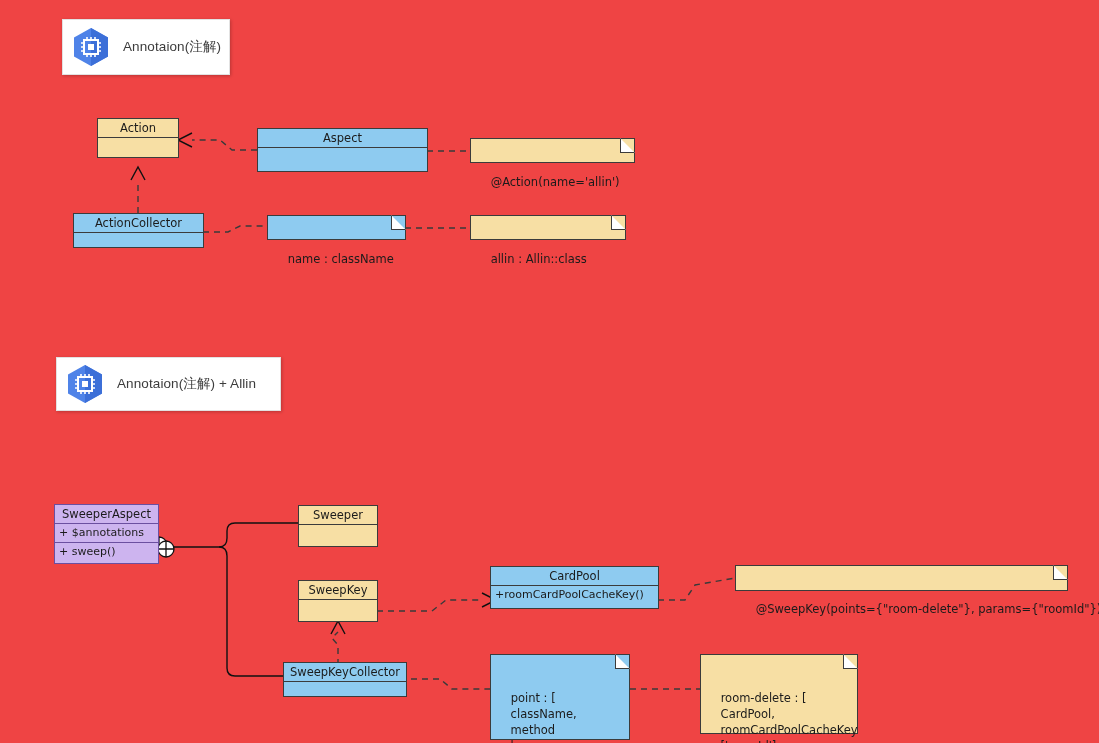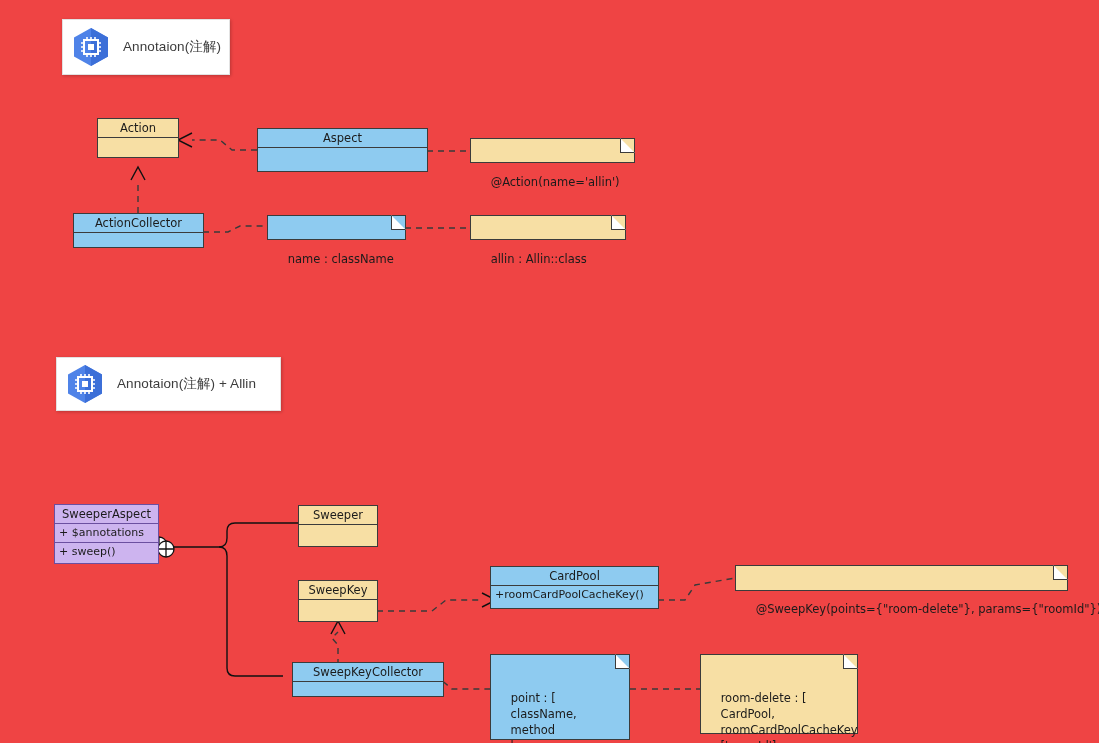--- a/index.html
+++ b/index.html
@@ -270,21 +270,21 @@
     <div class="body"></div>
   </div>
 
   <div class="uml blue" style="left:490px; top:566px; width:169px; height:43px;">
     <div class="title">CardPool</div>
     <div class="body">
       <div class="row">+roomCardPoolCacheKey()</div>
     </div>
   </div>
 
-  <div class="uml blue" style="left:283px; top:662px; width:152px; height:35px;margin-left:9px;">
+  <div class="uml blue" style="left:283px; top:662px; width:124px; height:35px;">
     <div class="title">SweepKeyCollector</div>
     <div class="body"></div>
   </div>
 
   <div class="note yellow" style="left:735px; top:565px; width:333px; height:26px;">
     <span class="fold"></span>
     <span>@SweepKey(points={"room-delete"}, params={"roomId"})</span>
   </div>
 
   <div class="note blue" style="left:490px; top:654px; width:140px; height:86px;">

